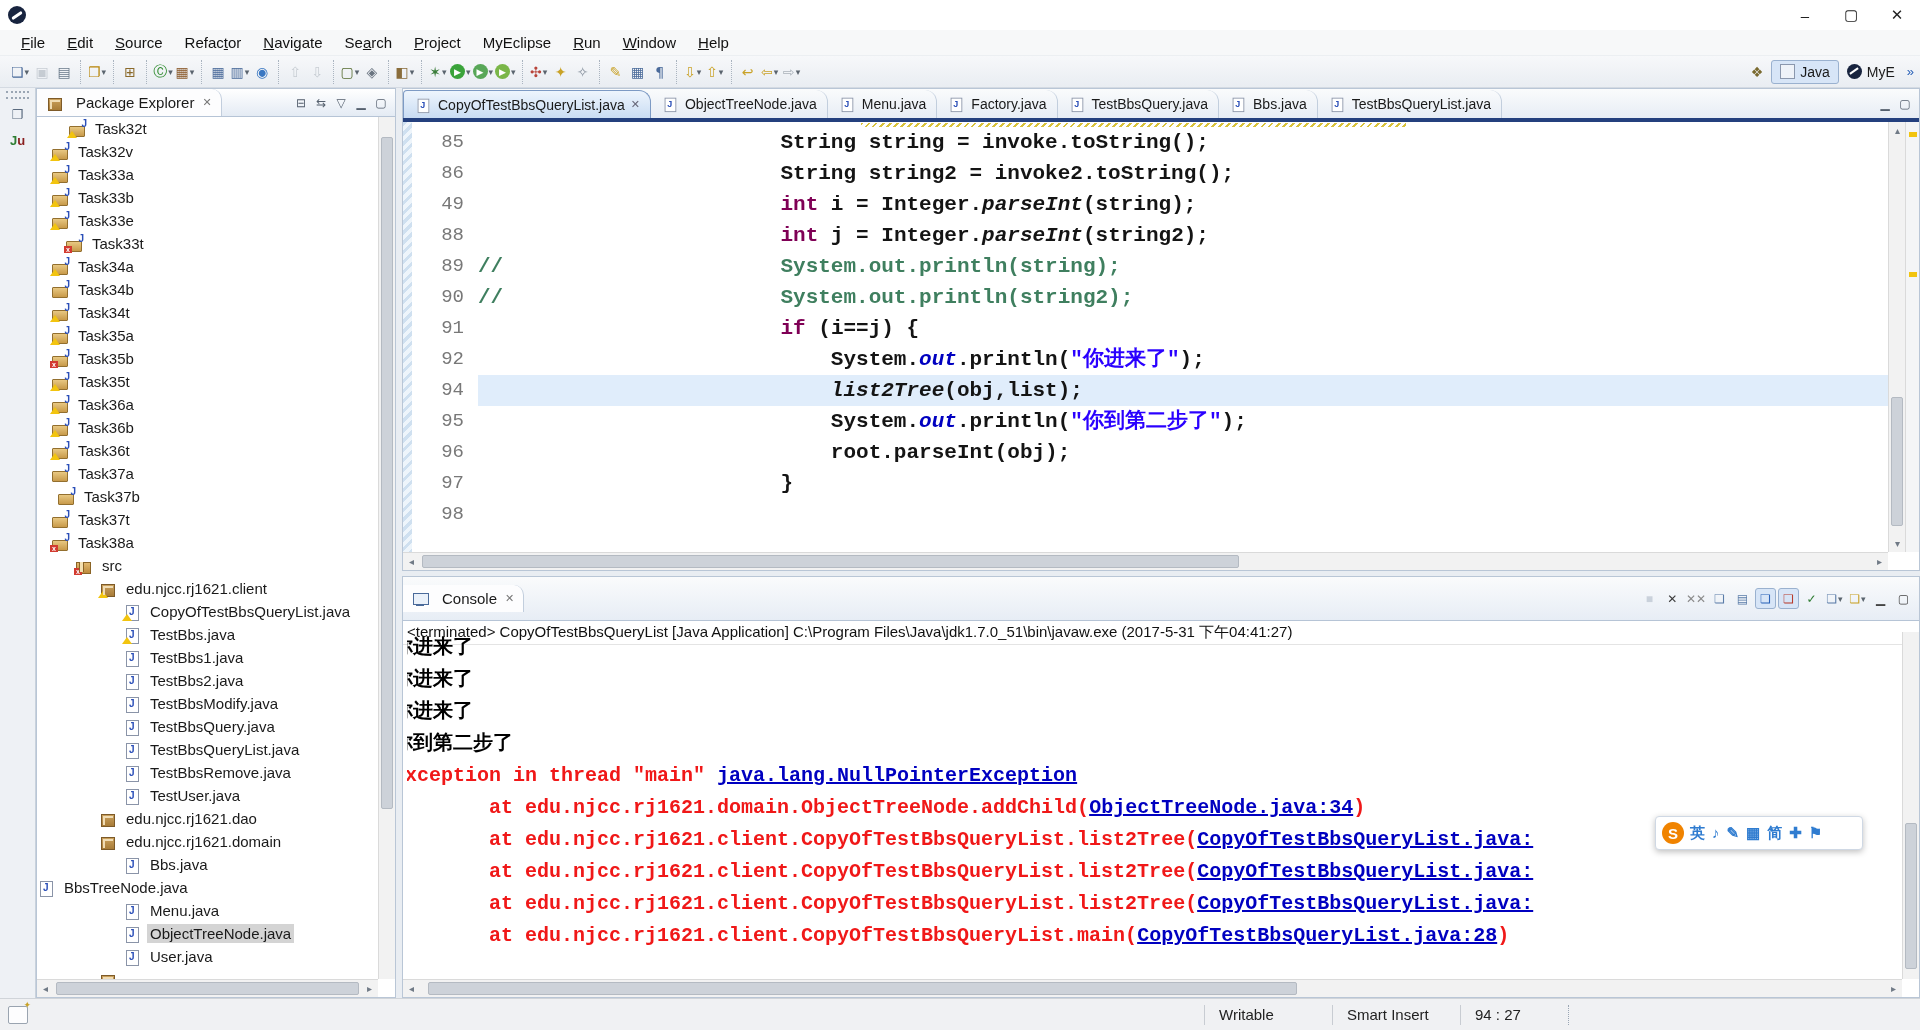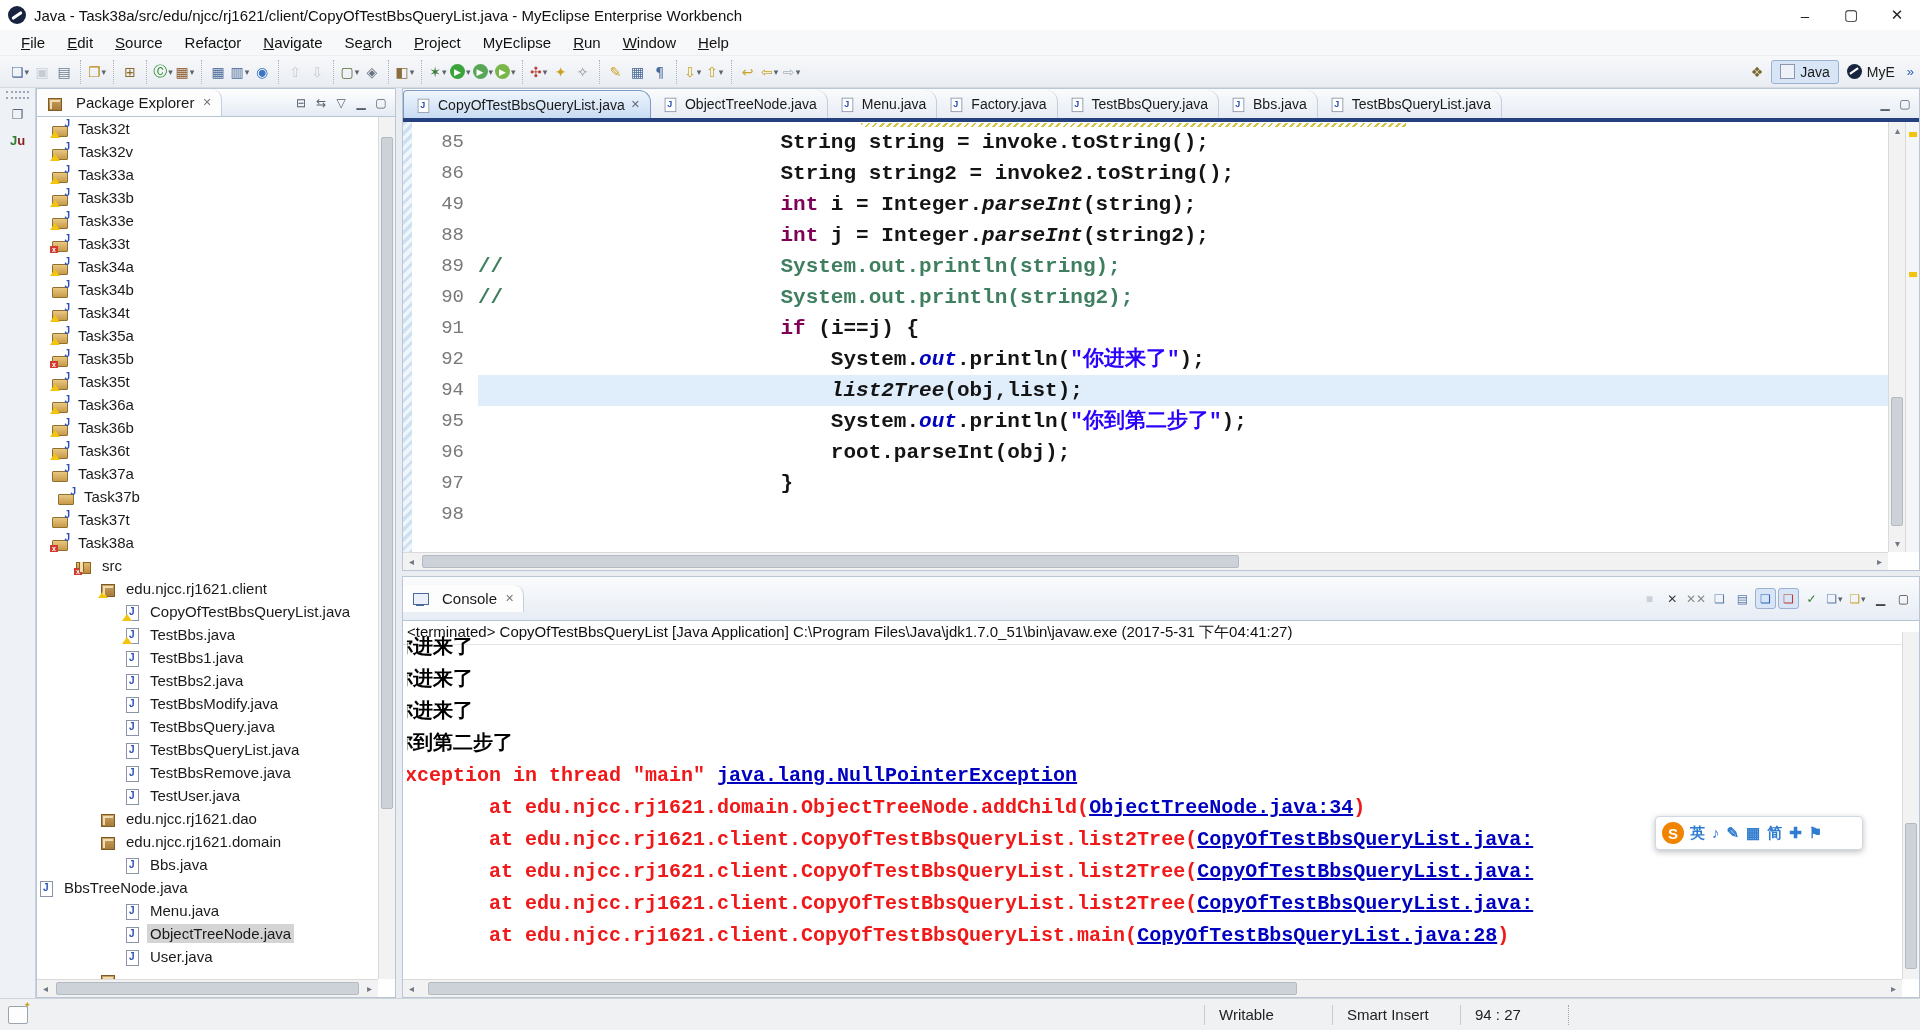--- a/index.html
+++ b/index.html
@@ -148,21 +148,20 @@
   
   #imebar { position:absolute; left:1655px; top:816px; width:208px; height:34px; background:#fff; border:1px solid #cfd8e4; border-radius:4px; box-shadow:0 2px 6px rgba(0,0,0,.25); display:flex; align-items:center; padding:0 6px; gap:6px; z-index:50; }
   #ime-logo { width:22px; height:22px; border-radius:50%; background:#f08300; color:#fff; font-weight:bold; font-size:15px; display:flex; align-items:center; justify-content:center; }
   .ime-item { color:#2f7cd0; font-size:15px; font-weight:bold; }
 </style>
 </head>
 <body>
 
 <div id="titlebar">
   <span class="app-logo"></span>
-  <span id="title-text">Java - Task38a/src/edu/njcc/rj1621/client/CopyOfTestBbsQueryList.java - MyEclipse Enterprise Workbench</span>
   <div class="win-btns">
     <span class="win-btn">–</span>
     <span class="win-btn">▢</span>
     <span class="win-btn">✕</span>
   </div>
 </div>
 
 <div id="menubar">
     <span class="menu-item"><u>F</u>ile</span>
     <span class="menu-item"><u>E</u>dit</span>
@@ -343,21 +342,21 @@
       </div>
       <div class="view-hdr-btns" id="pe-hdr-btns">
           <span class="vh-btn">⊟</span>
           <span class="vh-btn">⇆</span>
           <span class="vh-btn">▽</span>
           <span class="vh-btn">▁</span>
           <span class="vh-btn">▢</span>
         </div>
     </div>
     <div id="tree">
-        <div class="trow" style="padding-left: 14px;">
+        <div class="trow" style="padding-left: 31px;">
           <span class="ic ic-project">
             <span class="ov ov-warning"></span>
           </span>
           <span class="tlabel">Task32t</span>
         </div>
         <div class="trow" style="padding-left: 14px;">
           <span class="ic ic-project">
             <span class="ov ov-warning"></span>
           </span>
           <span class="tlabel">Task32v</span>
@@ -373,21 +372,21 @@
             <span class="ov ov-warning"></span>
           </span>
           <span class="tlabel">Task33b</span>
         </div>
         <div class="trow" style="padding-left: 14px;">
           <span class="ic ic-project">
             <span class="ov ov-warning"></span>
           </span>
           <span class="tlabel">Task33e</span>
         </div>
-        <div class="trow" style="padding-left: 14px;">
+        <div class="trow" style="padding-left: 28px;">
           <span class="ic ic-project">
             <span class="ov ov-error">x</span>
           </span>
           <span class="tlabel">Task33t</span>
         </div>
         <div class="trow" style="padding-left: 14px;">
           <span class="ic ic-project">
             <span class="ov ov-warning"></span>
           </span>
           <span class="tlabel">Task34a</span>

